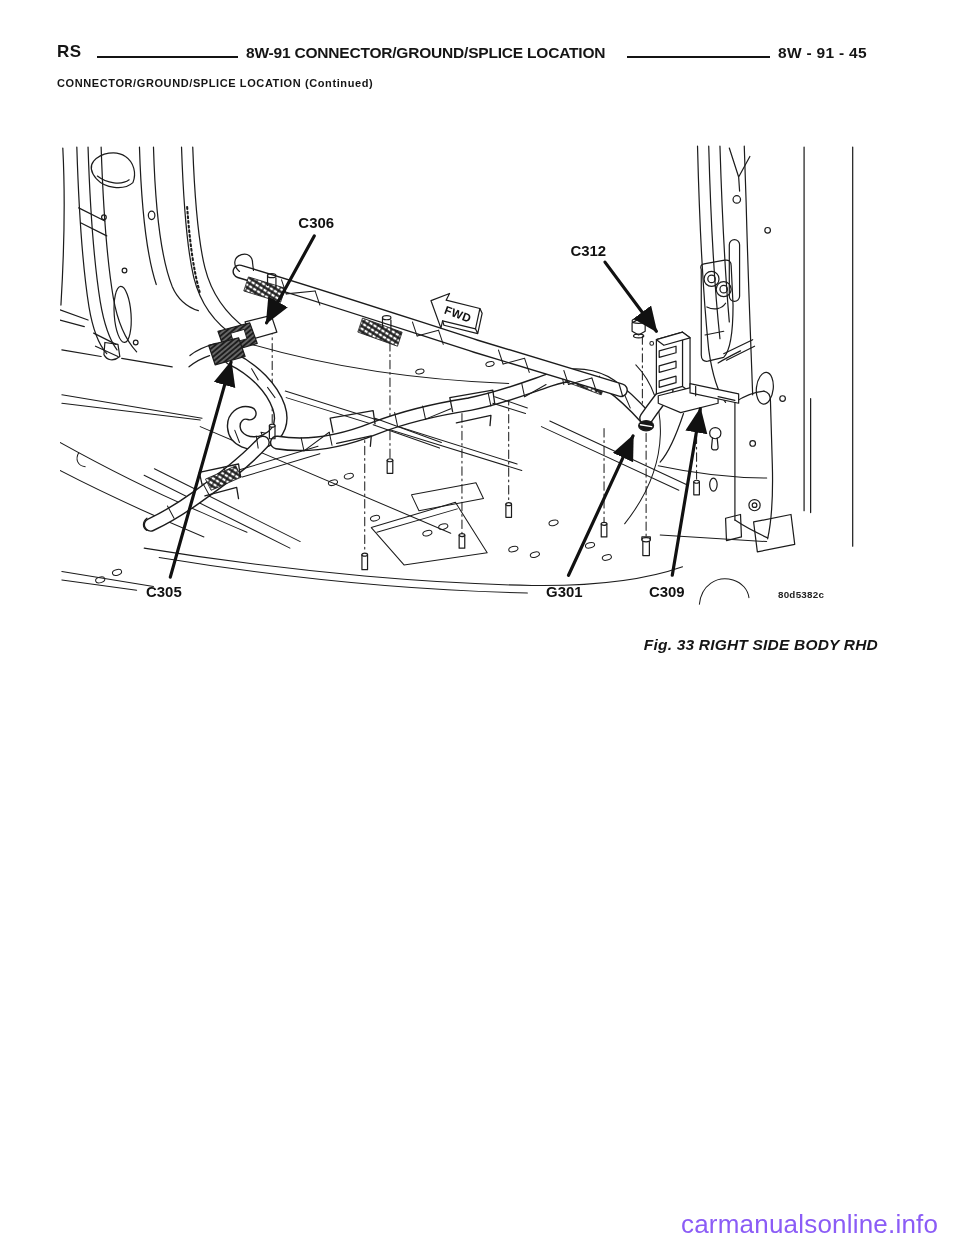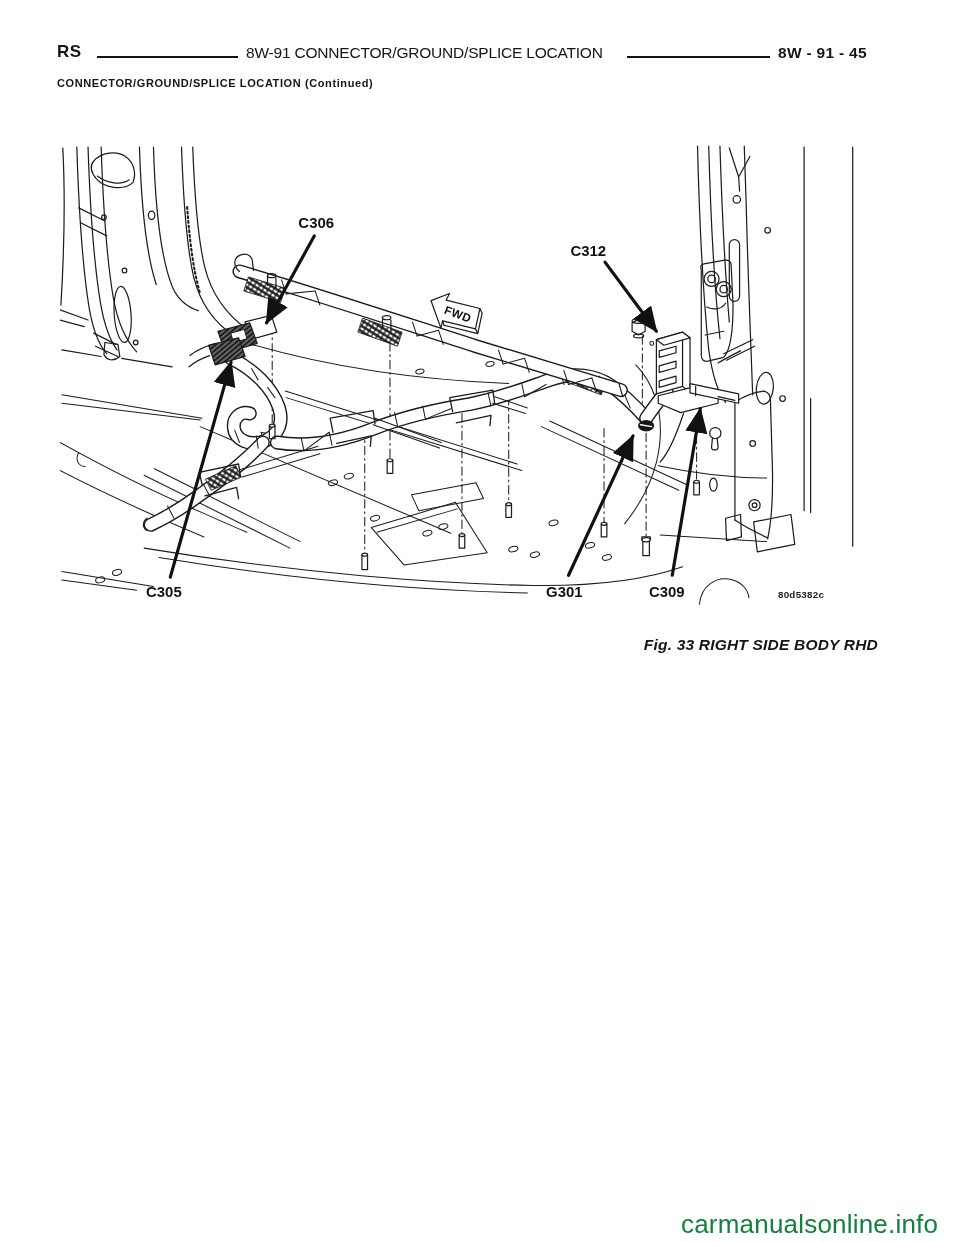--- a/index.html
+++ b/index.html
@@ -6,26 +6,26 @@
   .page{
     position:relative;width:960px;height:1242px;margin:0 auto;
     background:#ffffff;color:#151515;overflow:hidden;
     font-family:"Liberation Sans",sans-serif;
   }
   .abs{position:absolute;white-space:nowrap;}
   .hdr-rs{left:57px;top:42px;font-size:17px;font-weight:bold;letter-spacing:.5px;}
   .hdr-rule{position:absolute;height:0;border-top:2px solid #141414;}
   .rule1{left:97px;top:56px;width:141px;}
   .rule2{left:627px;top:56px;width:143px;}
-  .hdr-title{left:246px;top:44px;font-size:15.5px;font-weight:normal;letter-spacing:-.2px;}
+  .hdr-title{left:246px;top:44px;font-size:15.5px;font-weight:bold;letter-spacing:-.2px;}
   .hdr-page{left:778px;top:44px;font-size:15.5px;font-weight:bold;letter-spacing:.3px;text-align:center;}
   .hdr-cont{left:57px;top:77px;font-size:11px;font-weight:bold;letter-spacing:.6px;}
   .caption{left:58px;top:636px;width:820px;text-align:right;font-size:15.5px;
            font-weight:bold;font-style:italic;letter-spacing:.2px;}
-  .watermark{left:681px;top:1209px;font-size:26px;color:#15803d;letter-spacing:.2px;}
+  .watermark{left:681px;top:1209px;font-size:26px;color:#8b5cf6;letter-spacing:.2px;}
   svg text{font-family:"Liberation Sans",sans-serif;}
   .callout{font-size:16px;font-weight:bold;fill:#111;}
   .figcode{font-size:10.5px;font-weight:bold;fill:#222;letter-spacing:.3px;}
   .fwdtxt{font-size:12.5px;font-weight:bold;fill:#111;letter-spacing:.5px;}
 </style>
 </head>
 <body>
 
 <div class="page">
 

